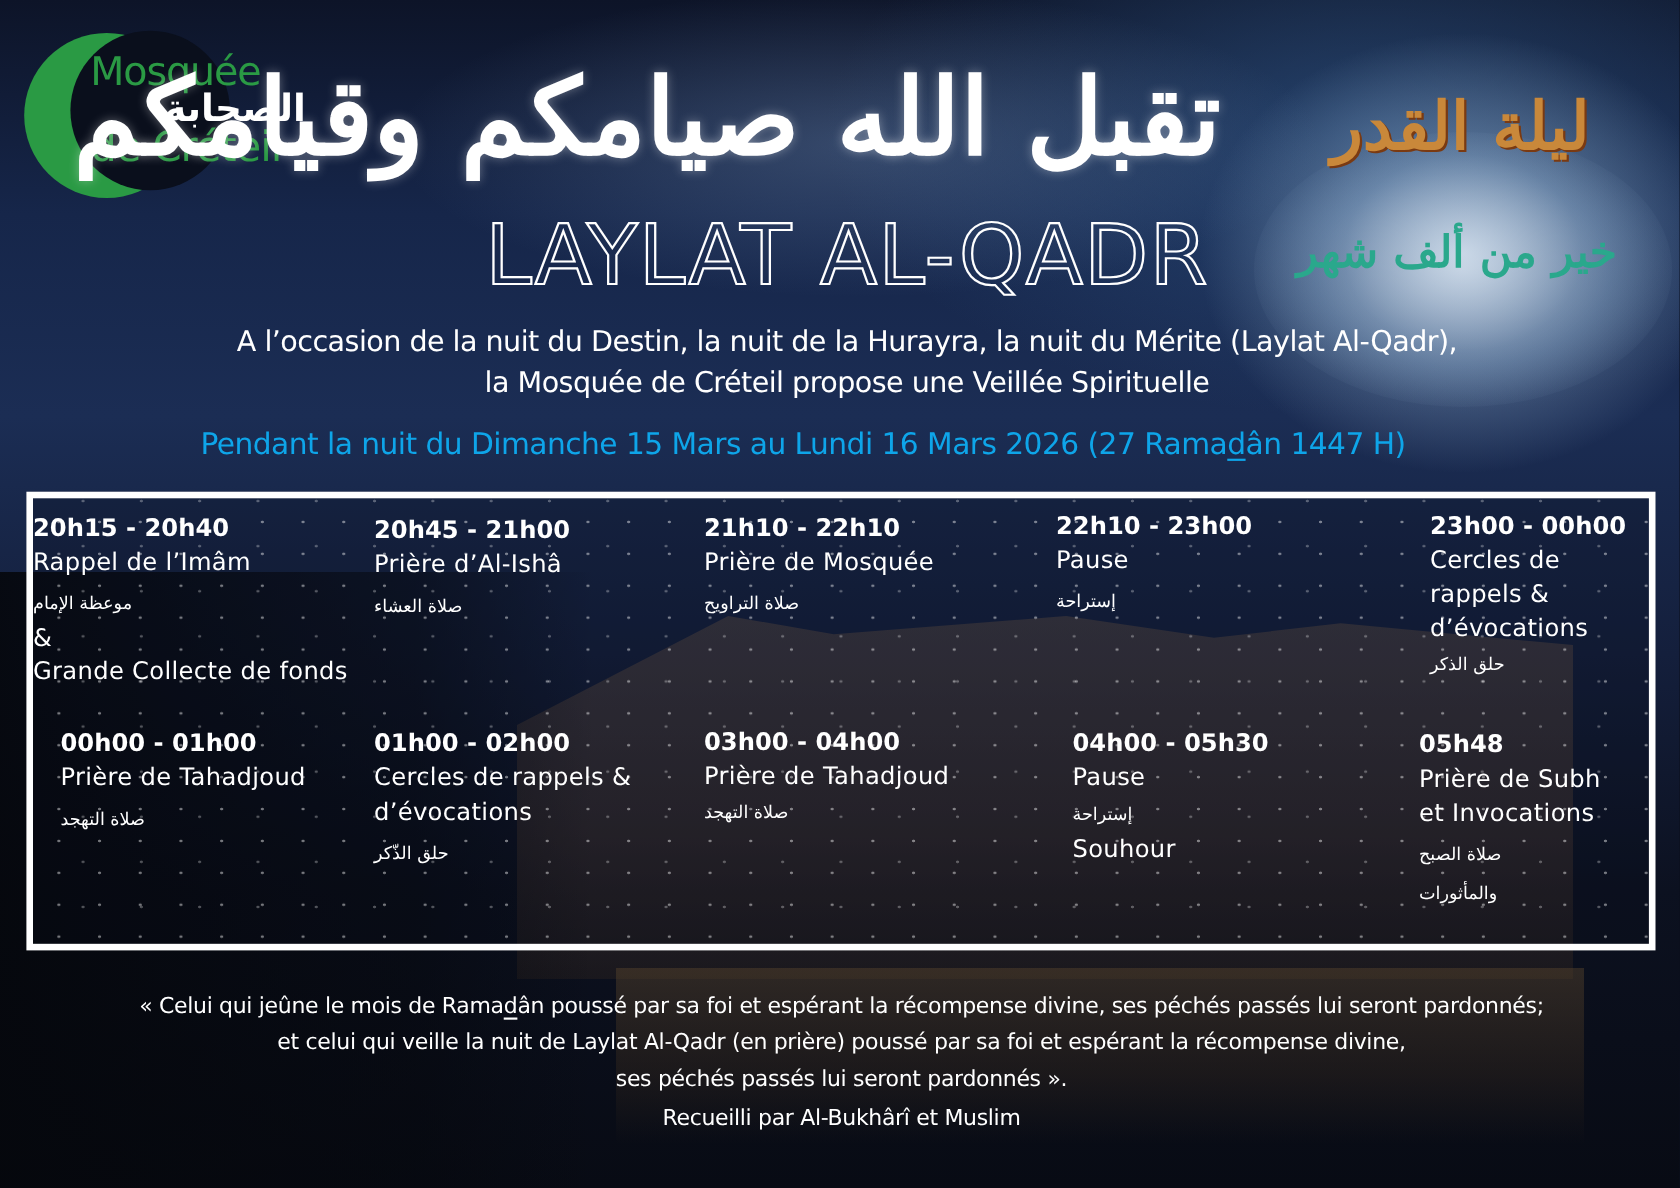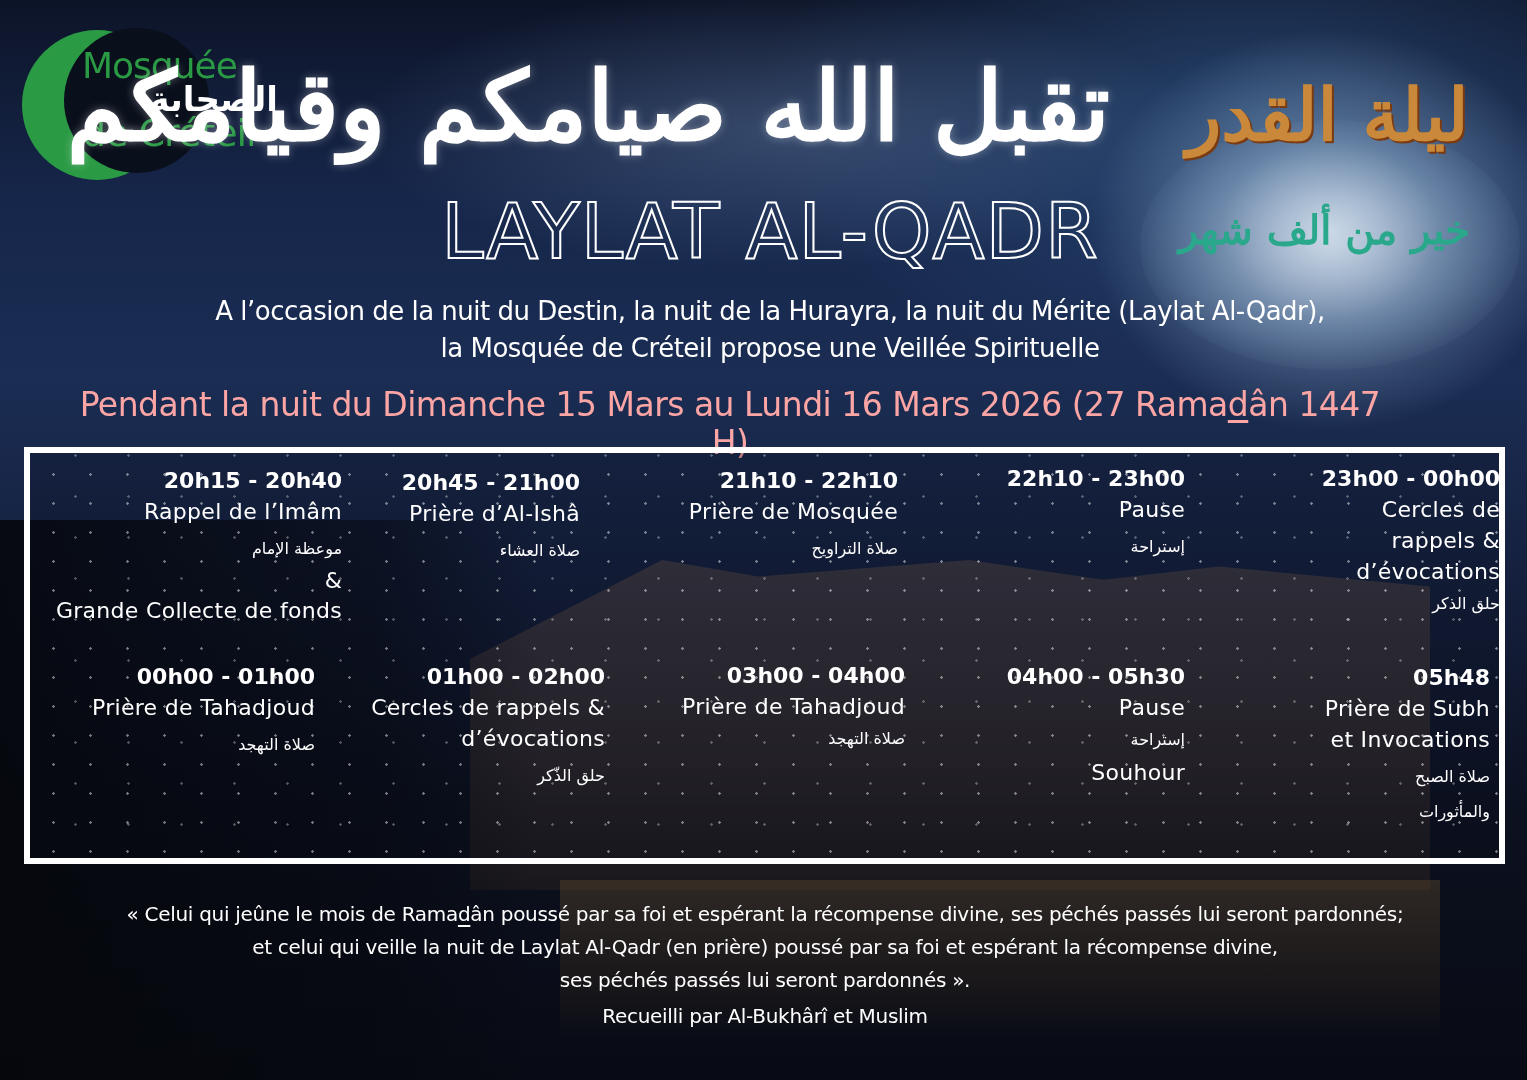--- a/index.html
+++ b/index.html
@@ -83,21 +83,21 @@
     letter-spacing: 1px;
     color: transparent;
     -webkit-text-stroke: 2px #ffffff;
     text-align: center;
     line-height: 84px;
     white-space: nowrap;
   }
   .calligraphy-gold {
     position: absolute; left: 1140px; top: 40px; width: 375px; height: 150px;
     font-family: "DejaVu Serif", serif;
-    font-size: 72px; font-weight: bold;
+    font-size: 60px; font-weight: bold;
     color: #c9883a;
     text-align: center; direction: rtl;
     line-height: 150px;
     text-shadow: 2px 2px 0 #7a3a12;
     white-space: nowrap;
   }
   .calligraphy-teal {
     position: absolute; left: 1240px; top: 195px; width: 230px; height: 70px;
     font-family: "DejaVu Serif", serif;
     font-size: 40px; font-weight: bold;
@@ -114,35 +114,35 @@
     font-family: "DejaVu Sans", sans-serif;
     font-size: 26px; line-height: 37px;
     color: #ffffff;
     letter-spacing: -0.5px;
   }
   .intro span { display: block; }
   .date-line {
     position: absolute; left: 60px; top: 386px; width: 1340px;
     text-align: center;
     font-family: "DejaVu Sans", sans-serif;
-    font-size: 33px; line-height: 38px;
-    color: #fca5a5;
+    font-size: 27px; line-height: 38px;
+    color: #0ea5e9;
     letter-spacing: -0.5px;
   }
   .underline-d { text-decoration: underline; text-underline-offset: 4px; }
 
   
   .schedule {
     position: absolute; left: 24px; top: 447px; width: 1481px; height: 417px;
     border: 6px solid #ffffff;
     background: rgba(8,12,24,0.25);
   }
   .slot {
     position: absolute;
-    text-align: right;
+    text-align: left;
     font-family: "DejaVu Sans", sans-serif;
     color: #ffffff;
   }
   .slot .time {
     display: block; font-weight: bold; font-size: 22px; line-height: 30px;
   }
   .slot .fr {
     display: block; font-size: 22px; line-height: 31px; letter-spacing: 0.3px;
   }
   .slot .ar {

